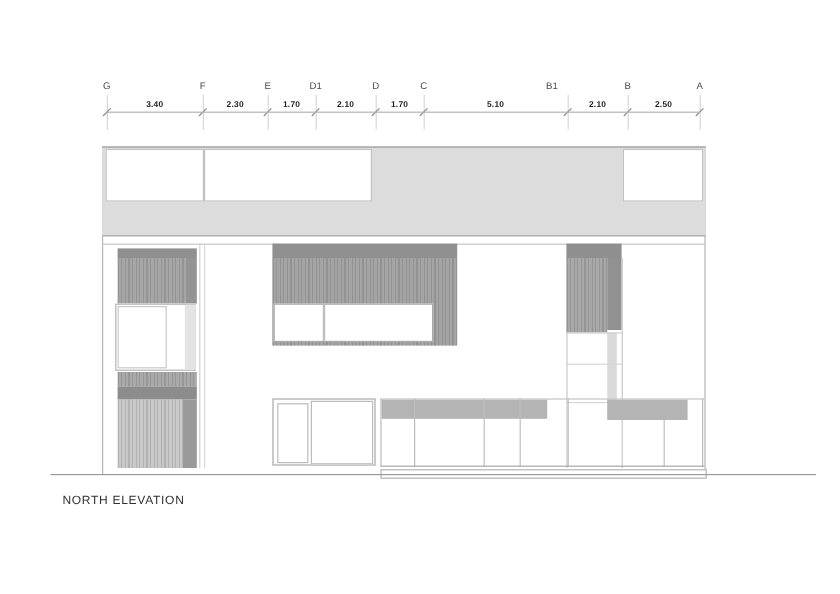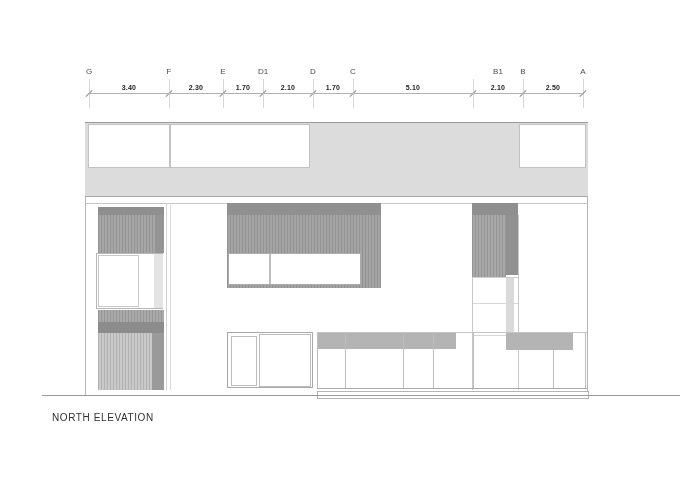--- a/index.html
+++ b/index.html
@@ -39,21 +39,21 @@
       <div class="dim-tick" style="left: 223px;"></div>
       <div class="grid-label" style="left: 263px;">D1</div>
       <div class="grid-stub" style="left: 263px;"></div>
       <div class="dim-tick" style="left: 263px;"></div>
       <div class="grid-label" style="left: 313px;">D</div>
       <div class="grid-stub" style="left: 313px;"></div>
       <div class="dim-tick" style="left: 313px;"></div>
       <div class="grid-label" style="left: 353px;">C</div>
       <div class="grid-stub" style="left: 353px;"></div>
       <div class="dim-tick" style="left: 353px;"></div>
-      <div class="grid-label" style="left: 486px; padding-left: 24px;">B1</div>
+      <div class="grid-label" style="left: 448px; padding-left: 24px;">B1</div>
       <div class="grid-stub" style="left: 473px;"></div>
       <div class="dim-tick" style="left: 473px;"></div>
       <div class="grid-label" style="left: 523px;">B</div>
       <div class="grid-stub" style="left: 523px;"></div>
       <div class="dim-tick" style="left: 523px;"></div>
       <div class="grid-label" style="left: 583px;">A</div>
       <div class="grid-stub" style="left: 583px;"></div>
       <div class="dim-tick" style="left: 583px;"></div>
       <div class="dim-text" style="left: 129px;">3.40</div>
       <div class="dim-text" style="left: 196px;">2.30</div>

